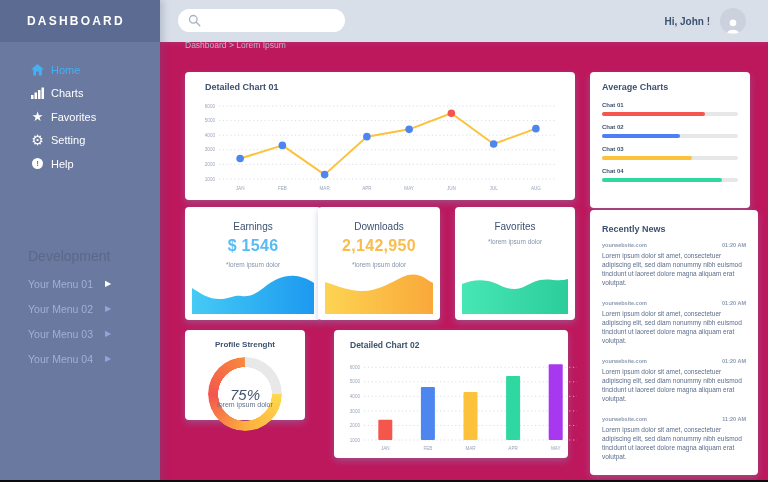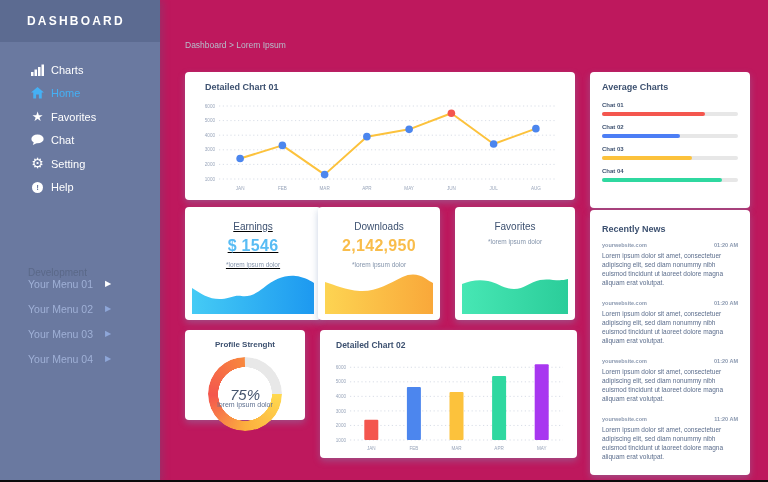--- a/index.html
+++ b/index.html
@@ -12,21 +12,21 @@
              padding-left:27px;font-size:12px;font-weight:bold;letter-spacing:2.2px;}
   .sb-nav{position:absolute;top:58px;left:0;right:0;}
   .sb-item{display:flex;align-items:center;height:23.5px;padding-left:30px;color:#fff;
            font-size:11px;cursor:pointer;}
   .sb-item .ico{width:15px;height:15px;margin-right:6px;display:flex;align-items:center;
                 justify-content:center;flex:0 0 15px;}
   .sb-item.active{color:#45b0f4;}
   .glyph{font-size:13px;line-height:13px;color:#fff;}
   .help-circle{width:11px;height:11px;border-radius:50%;background:#fff;color:#6a79a0;
                font-size:8px;font-weight:bold;display:flex;align-items:center;justify-content:center;}
-  .sb-section{position:absolute;top:248px;left:28px;font-size:10px;color:#5a6888;margin-top:19px;}
+  .sb-section{position:absolute;top:248px;left:28px;font-size:14px;color:#5a6888;}
   .sb-dev{position:absolute;top:271px;left:0;right:0;}
   .dev-item{position:relative;height:25px;display:flex;align-items:center;padding-left:28px;
             color:#9fb0d6;font-size:10.5px;cursor:pointer;}
   .dev-arrow{position:absolute;left:105px;font-size:8px;}
   
   .topbar{position:absolute;left:160px;top:0;width:608px;height:42px;background:#d9dfe9;
           box-shadow:0 2px 4px rgba(120,135,165,.18);z-index:1;}
   .search{position:absolute;left:18px;top:9px;width:167px;height:23px;background:#fff;border-radius:12px;}
   .search svg{position:absolute;left:10px;top:5px;}
   .search input{position:absolute;inset:0;border:none;outline:none;background:transparent;
@@ -36,28 +36,28 @@
   .greeting{font-size:10px;font-weight:bold;color:#3d5170;}
   .avatar{width:26px;height:26px;border-radius:50%;background:#ccd2dd;display:flex;
           align-items:flex-end;justify-content:center;overflow:hidden;cursor:pointer;}
   
   .breadcrumb{position:absolute;left:185px;top:40px;font-size:8.5px;color:#b6bfcc;cursor:pointer;}
   .card{position:absolute;background:#fff;border-radius:4px;box-shadow:0 3px 7px rgba(125,145,185,.42);}
   .card-title{position:absolute;left:20px;top:10px;font-size:9px;font-weight:bold;color:#3d5170;}
   #card-chart01{left:185px;top:72px;width:390px;height:128px;}
   #card-avg{left:590px;top:72px;width:160px;height:136px;}
   #card-avg .card-title{left:12px;}
-  #card-stat0{left:185px;top:207px;width:136px;height:113px;text-decoration:underline;}
+  #card-stat0{left:185px;top:207px;width:136px;height:113px;}
   #card-stat1{left:318px;top:207px;width:122px;height:113px;}
   #card-stat2{left:455px;top:207px;width:120px;height:113px;}
-  #card-news{left:590px;top:210px;width:160px;height:265px;}
+  #card-news{left:590px;top:210px;width:160px;height:265px;padding-left:8px;}
   #card-news .card-title{left:12px;top:14px;}
   #card-profile{left:185px;top:330px;width:120px;height:90px;}
   #card-profile .card-title{left:0;right:0;text-align:center;font-size:8px;}
-  #card-chart02{left:320px;top:330px;width:257px;height:128px;}
+  #card-chart02{left:334px;top:330px;width:234px;height:128px;}
   #card-chart02 .card-title{left:16px;font-size:8.5px;}
   #line-chart-svg{position:absolute;left:8px;top:26px;}
   #bar-chart-svg{position:absolute;left:6px;top:24px;}
   
   .pg{position:absolute;left:12px;right:12px;}
   .pg-label{font-size:6px;font-weight:bold;color:#3d5170;}
   .pg-track{margin-top:4px;height:4px;border-radius:2px;background:#e7e7e7;}
   .pg-fill{height:4px;border-radius:2px;}
   
   .stat-title{margin-top:14px;text-align:center;font-size:10px;color:#3d5170;}
@@ -82,53 +82,44 @@
 </head>
 <body>
 
 <div class="page">
 
   <aside class="sidebar">
     <div class="sb-header">
       <span>DASHBOARD</span>
     </div>
     <nav class="sb-nav">
+      <div class="sb-item active">
+        <span class="ico">
+          <svg width="13" height="12" viewBox="0 0 14 13">
+              <path d="M7 0 L14 6 H11.6 V12.5 H8.5 V8.2 H5.5 V12.5 H2.4 V6 H0 Z" fill="#45b0f4"></path>
+            </svg>
+        </span>
+        <span>Home</span>
+      </div>
       <div class="sb-item">
         <span class="ico">
           <svg width="13" height="12" viewBox="0 0 13 12">
               <rect x="0" y="8" width="2.5" height="4" fill="#fff"></rect>
               <rect x="3.5" y="5.5" width="2.5" height="6.5" fill="#fff"></rect>
               <rect x="7" y="3" width="2.5" height="9" fill="#fff"></rect>
               <rect x="10.5" y="0.5" width="2.5" height="11.5" fill="#fff"></rect>
             </svg>
         </span>
         <span>Charts</span>
       </div>
-      <div class="sb-item active">
-        <span class="ico">
-          <svg width="13" height="12" viewBox="0 0 14 13">
-              <path d="M7 0 L14 6 H11.6 V12.5 H8.5 V8.2 H5.5 V12.5 H2.4 V6 H0 Z" fill="#45b0f4"></path>
-            </svg>
-        </span>
-        <span>Home</span>
-      </div>
       <div class="sb-item">
         <span class="ico">
             <span class="glyph">★</span>
           </span>
         <span>Favorites</span>
-      </div>
-      <div class="sb-item">
-        <span class="ico">
-          <svg width="13" height="12" viewBox="0 0 14 12">
-              <ellipse cx="7" cy="4.8" rx="6.6" ry="4.6" fill="#fff"></ellipse>
-              <path d="M3.2 7.5 L2 11.5 L7 9 Z" fill="#fff"></path>
-            </svg>
-        </span>
-        <span>Chat</span>
       </div>
       <div class="sb-item">
         <span class="ico">
             <span class="glyph" style="font-size:14px;">⚙</span>
           </span>
         <span>Setting</span>
       </div>
       <div class="sb-item">
         <span class="ico">
             <span class="help-circle">!</span>
@@ -150,20 +141,38 @@
         <span>Your Menu 03</span>
         <span class="dev-arrow" style="color: rgb(142, 166, 216);">▶</span>
       </div>
       <div class="dev-item">
         <span>Your Menu 04</span>
         <span class="dev-arrow" style="color: rgb(142, 166, 216);">▶</span>
       </div>
     </div>
   </aside>
 
+  <header class="topbar">
+    <div class="search">
+      <svg width="13" height="13" viewBox="0 0 13 13">
+        <circle cx="5.3" cy="5.3" r="3.8" fill="none" stroke="#a9b1bf" stroke-width="1.3"></circle>
+        <line x1="8.3" y1="8.3" x2="11.8" y2="11.8" stroke="#a9b1bf" stroke-width="1.3" stroke-linecap="round"></line>
+      </svg>
+      <input type="text" placeholder="" style="">
+    </div>
+    <div class="user">
+      <span class="greeting">Hi, John !</span>
+      <div class="avatar">
+        <svg width="18" height="17" viewBox="0 0 24 22">
+          <circle cx="12" cy="7.5" r="4.4" fill="#fff"></circle>
+          <path d="M3.5 22 a8.8 7.4 0 0 1 17 0 Z" fill="#fff"></path>
+        </svg>
+      </div>
+    </div>
+  </header>
 
   <div class="breadcrumb">Dashboard &gt; Lorem Ipsum</div>
 
   <div class="card" id="card-chart01">
     <div class="card-title">Detailed Chart 01</div>
     <svg id="line-chart-svg" width="374" height="96">
         <line x1="26" x2="364" y1="81" y2="81" stroke="#cfd6e1" stroke-width="0.8" stroke-dasharray="1.2 2.6"></line>
         <text x="22" y="82.6" text-anchor="end" font-size="4.6" fill="#9aa6bb" font-family="Liberation Sans, sans-serif">1000</text>
         <line x1="26" x2="364" y1="66.4" y2="66.4" stroke="#cfd6e1" stroke-width="0.8" stroke-dasharray="1.2 2.6"></line>
         <text x="22" y="68" text-anchor="end" font-size="4.6" fill="#9aa6bb" font-family="Liberation Sans, sans-serif">2000</text>

